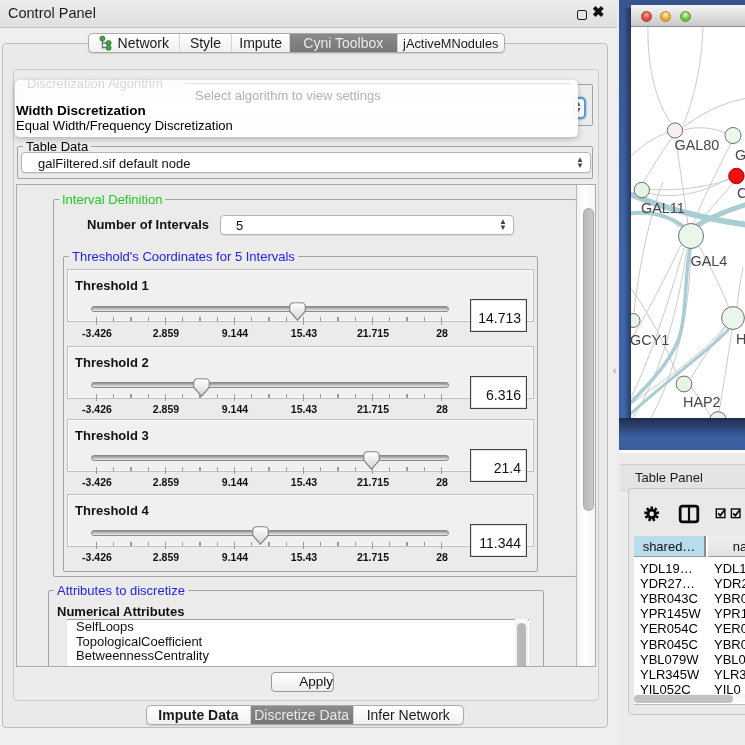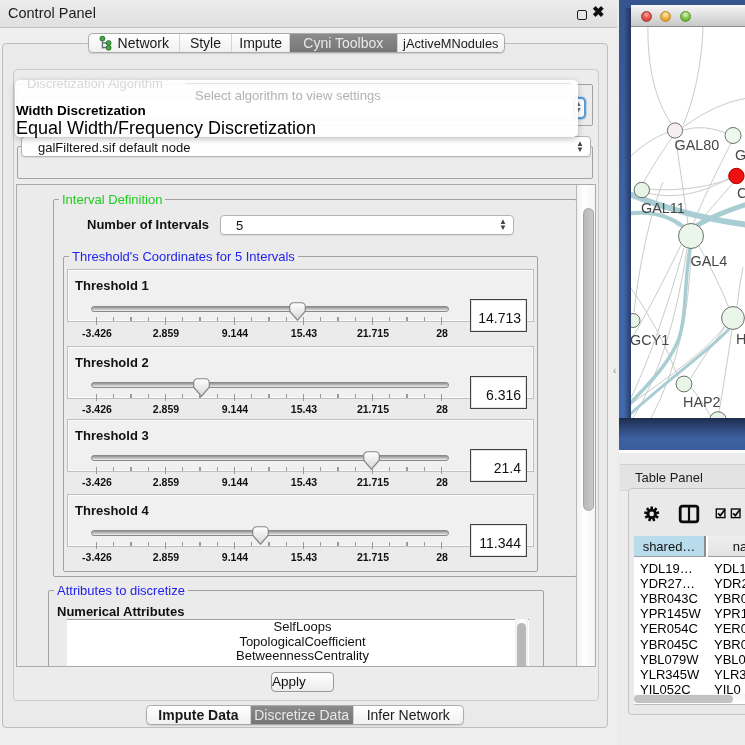--- a/index.html
+++ b/index.html
@@ -48,21 +48,21 @@
   line-height:6px; color:#444; text-align:center; }
 
 
 #grp-da { left:17px; top:84px; width:576px; height:42px; background:#ececec; }
 #combo-da { left:22px; top:97px; width:564px; height:22px; }
 #combo-da .ring { position:absolute; right:-1px; top:-1px; width:13px; height:22px;
   border:2.5px solid #5b9ad8; border-radius:5px; box-shadow:0 0 2px #5b9ad8; }
 
 
 #grp-td { left:17px; top:146px; width:576px; height:33px; background:#ececec; }
-#combo-td { left:21px; top:136px; width:570px; height:21px; }
+#combo-td { left:21px; top:152px; width:570px; height:21px; }
 #combo-td .tx { position:absolute; left:16px; top:3px; }
 
 
 #scrollpane { left:16px; top:184px; width:580px; height:483px; background:#ebebeb;
   border:1px solid #ababab; overflow:hidden; }
 #vsb { position:absolute; right:0; top:0; width:19px; height:481px;
   background:linear-gradient(90deg,#f2f2f2,#ffffff 40%,#f4f4f4); border-left:1px solid #b8b8b8; }
 #vsb .th { position:absolute; left:6px; top:23px; width:11px; height:303px;
   background:linear-gradient(90deg,#b8b8b8,#c9c9c9); border:1px solid #a5a5a5; border-radius:6px; }
 
@@ -94,38 +94,38 @@
 .tbox .val { position:absolute; left:402px; top:29px; width:57px; height:33px;
   background:#fff; border:1px solid #404040; box-shadow:inset 0 0 0 1px #e4e4e4;
   font-size:14px; color:#111; text-align:right; padding:10px 5px 0 0; }
 
 
 #grp-at { left:31px; top:405px; width:496px; height:120px; background:#ebebeb; }
 #grp-at > .gt { color:#2222ee; }
 #lbl-na { position:absolute; left:40px; top:419px; font-size:13px; font-weight:bold; color:#111; }
 #attlist { position:absolute; left:50px; top:434px; width:462px; height:60px;
   background:#fff; border-top:1px solid #9f9f9f; }
-#attlist .it { font-size:13px; color:#111; padding-left:9px; height:14.6px; line-height:14.6px;text-align:center; }
+#attlist .it { font-size:13px; color:#111; padding-left:9px; height:14.6px; line-height:14.6px; }
 #attsb { position:absolute; left:498px; top:434px; width:13px; height:60px;
   background:linear-gradient(90deg,#f0f0f0,#fff 50%,#f0f0f0); }
 #attsb .th { position:absolute; left:2px; top:4px; width:9px; height:52px;
   background:#b8b8b8; border-radius:5px; }
 
 
 #popup { left:15px; top:80px; width:563px; height:57px; background:rgba(255,255,255,0.93);
   border-radius:5px; box-shadow:0 2px 6px rgba(0,0,0,0.25); }
 #pp-ghost-title { left:27px; top:76px; font-size:13px; color:#d8d8d8; }
 #pp-ghost-combo { left:195px; top:88px; font-size:13px; color:#b2b2b2; }
 #pp-i1 { left:16px; top:103px; font-size:13.5px; font-weight:bold; color:#000; }
-#pp-i2 { left:16px; top:118px; font-size:18px; color:#000; }
+#pp-i2 { left:16px; top:118px; font-size:13px; color:#000; }
 
 
 #apply { left:271px; top:672px; width:63px; height:20px;
   background:linear-gradient(#ffffff,#ececec); border:1px solid #999;
-  border-radius:4px; font-size:13.5px; color:#111; text-align:left; line-height:18px; }
+  border-radius:4px; font-size:13.5px; color:#111; text-align:right; line-height:18px; }
 
 
 #rightcol { left:617px; top:0; width:128px; height:745px; background:#ececec; }
 #desktop { left:619px; top:0; width:126px; height:451px;
   background:linear-gradient(#36548f, #4067ab 60%, #4168ac 92%, #3a5c9c); }
 #netwin-shadowL { left:624px; top:8px; width:7px; height:410px;
   background:linear-gradient(90deg, rgba(20,25,40,0.0), rgba(18,24,42,0.55)); }
 #netwin-shadowB { left:619px; top:418px; width:126px; height:20px;
   background:linear-gradient(rgba(15,22,40,0.72), rgba(40,70,130,0.04)); }
 #net-titlebar { left:631px; top:5px; width:114px; height:22px;

